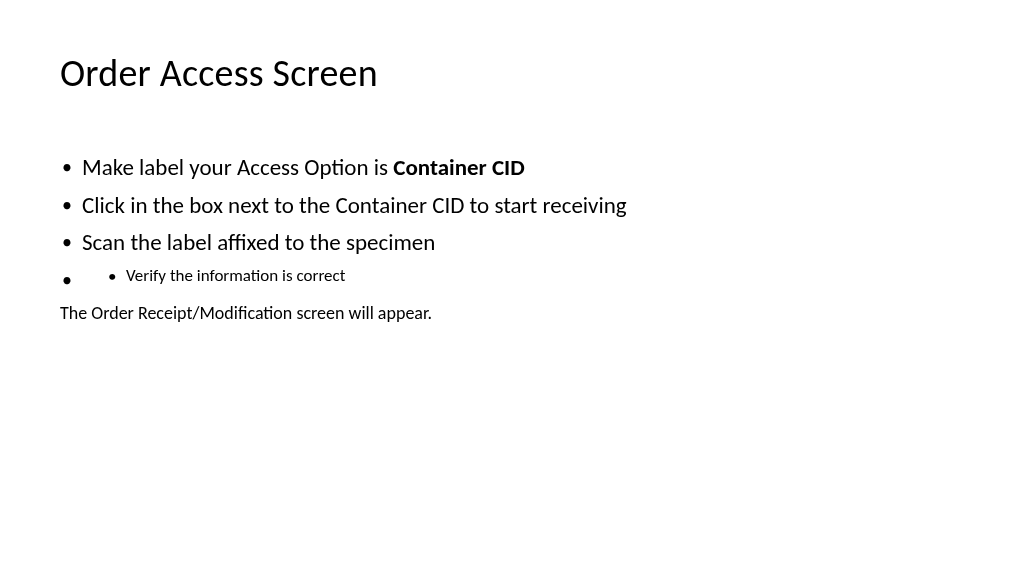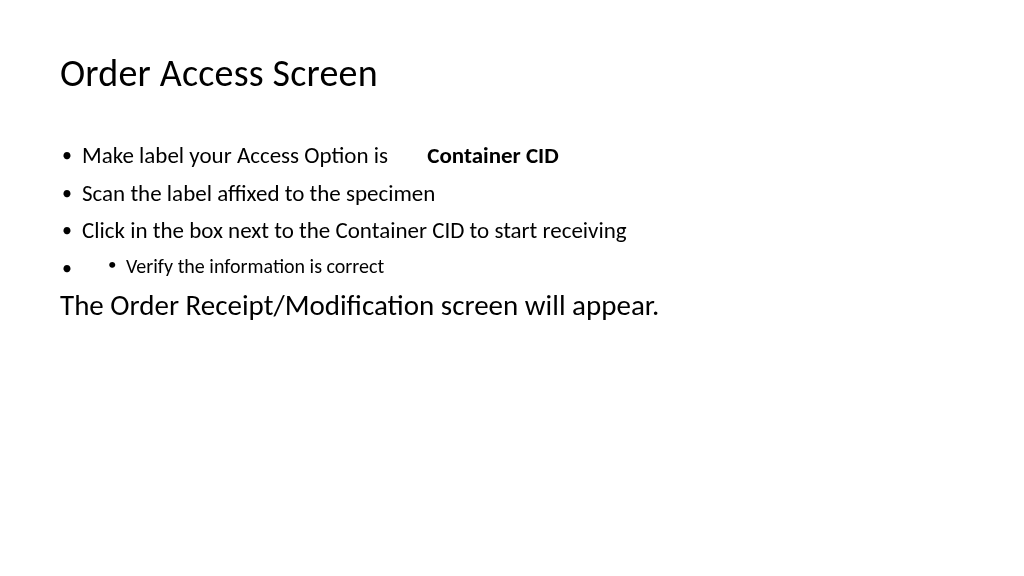--- a/index.html
+++ b/index.html
@@ -12,21 +12,21 @@
       height: 576px;
       background: #ffffff;
       font-family: Calibri, "Segoe UI", Arial, sans-serif;
       color: #000000;
       padding: 50px 60px 40px 60px;
       overflow: hidden;
     }
     .slide-title {
       font-size: 38px;
       font-weight: 400;
-      margin-bottom: 42px;
+      margin-bottom: 54px;
       letter-spacing: 0.2px;
     }
     ul.top-list {
       list-style: none;
       padding-left: 0;
     }
     ul.top-list > li {
       position: relative;
       padding-left: 22px;
       font-size: 23px;
@@ -42,52 +42,51 @@
       line-height: 1.75;
     }
     ul.sub-list {
       list-style: none;
       padding-left: 24px;
       margin-top: 2px;
     }
     ul.sub-list > li {
       position: relative;
       padding-left: 20px;
-      font-size: 20px;
+      font-size: 17px;
       line-height: 1.5;
     }
     ul.sub-list > li::before {
       content: "•";
       position: absolute;
       left: 2px;
       top: 0;
       font-size: 17px;
       line-height: 1.7;
     }
     .closing {
-      font-size: 29px;
+      font-size: 18px;
       line-height: 1.55;
-      margin-top: 2px;
+      margin-top: 12px;
     }
     .bold {
       font-weight: 700;
-      margin-left: 34px;
     }
   </style>
 </head>
 <body>
 
 <h1 class="slide-title">Order Access Screen</h1>
 
 <ul class="top-list">
   <li>
     <span>Make label your Access Option is </span><span class="bold">Container CID</span>
   </li>
+  <li>Click in the box next to the Container CID to start receiving</li>
   <li>Scan the label affixed to the specimen</li>
-  <li>Click in the box next to the Container CID to start receiving</li>
   <li>
     <ul class="sub-list">
       <li>Verify the information is correct</li>
     </ul>
   </li>
 </ul>
 
 <p class="closing">The Order Receipt/Modification screen will appear.</p>
 
 </body></html>

